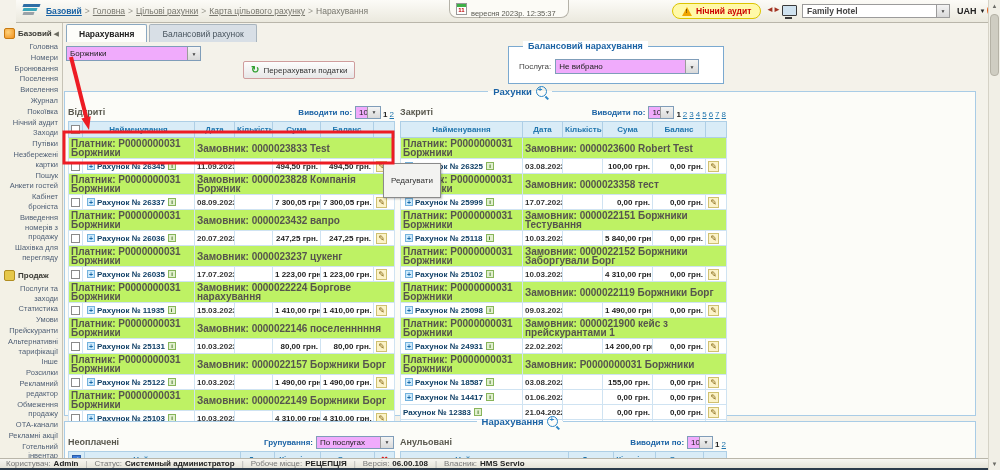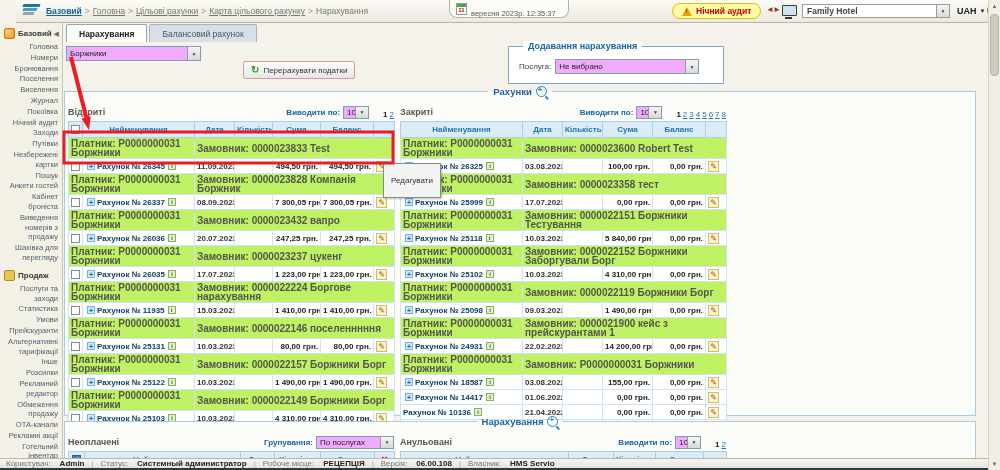--- a/index.html
+++ b/index.html
@@ -86,21 +86,21 @@
   #zone-accounts{left:1px;top:64px;width:910px;height:328px;}
   #zone-charges{left:1px;top:394px;width:910px;height:70px;}
   .tbl-block{position:absolute;top:8px;width:326px;}
   .tbl-block.lft{left:3px;}
   .tbl-block.rgt{left:335px;}
   .capt{display:flex;align-items:center;height:14px;margin-bottom:2px;}
   .capt .ttl{font-size:9px;font-weight:bold;color:#5a594f;}
   .capt .sp{flex:1;}
   .pp-lbl{font-size:8px;font-weight:bold;color:#1b63a5;margin-right:3px;}
   .pp-sel{width:26px;height:13px;display:inline-flex;}
-  .pages{margin-left:12px;white-space:nowrap;}
+  .pages{margin-left:0;white-space:nowrap;}
   .pg{font-size:8px;margin-left:2px;}
   .pg.cur{font-weight:bold;color:#222;}
   .pg.lnk{color:#2176ae;text-decoration:underline;}
   table.grid{border-collapse:collapse;table-layout:fixed;width:100%;background:#fff;
              border:1px solid #7fb2d9;}
   table.grid th{background:#d9ecf7;color:#2176ae;font-size:8px;font-weight:bold;height:15px;
                 border:1px solid #aecfe6;padding:0 2px;overflow:hidden;white-space:nowrap;}
   table.grid td{border:1px solid #cfe3f2;padding:1px 2px;font-size:8px;overflow:hidden;white-space:nowrap;height:12px;}
   tr.grp td{background:#bef264;color:#56554e;font-weight:bold;font-size:10px;white-space:pre-line;line-height:9px;}
   td.datec{font-weight:bold;color:#333;}
@@ -118,21 +118,21 @@
   .xico{color:#d11;font-weight:bold;font-size:9px;}
   #showcanc{margin-top:5px;font-size:8.5px;font-weight:bold;color:#56554e;display:flex;align-items:center;gap:4px;}
   .grp-ctl{display:flex;align-items:center;}
   .grp-ctl .pp-sel{width:78px;}
   #tooltip{position:absolute;left:383px;top:163px;background:#f3f3f1;border:1px solid #8a8a8a;
            box-shadow:1px 1px 2px rgba(0,0,0,.25);font-size:8px;color:#333;padding:12px 7px;z-index:40;}
   
   #statusbar{position:absolute;left:0;top:458px;width:988px;height:10px;background:linear-gradient(#f7f6f1,#e5e3d8);
              border-top:1px solid #b9b6aa;display:flex;align-items:center;font-size:8px;color:#777;
              padding-left:6px;box-sizing:border-box;z-index:6;}
-  #statusbar b{color:#222;margin-left:9px;font-weight:bold;}
+  #statusbar b{color:#222;margin-left:3px;font-weight:bold;}
   #statusbar .sep{margin:0 7px;color:#aaa;}
   .msgcell{position:absolute;top:0;height:10px;display:flex;align-items:center;justify-content:center;
            font-size:7.5px;color:#1a3a4a;border:1px solid #8fc7dd;box-sizing:border-box;}
   #msg1{left:772px;width:104px;background:#76cfed;}
   #msg2{left:878px;width:106px;background:#c6ebf7;}
   #botstrip{position:absolute;left:0;top:468px;width:1000px;height:2px;background:#2b3a4a;z-index:7;}
   
   #vscroll{position:absolute;left:988px;top:0;width:12px;height:470px;background:#f1efe6;border-left:1px solid #d5d2c6;
            box-sizing:border-box;z-index:8;}
   #vscroll .arr{position:absolute;left:0;width:11px;height:12px;font-size:6px;color:#6b6b66;text-align:center;line-height:12px;}
@@ -233,21 +233,21 @@
     </div>
   <div id="filter-select" class="selbox">
     <span class="txt">Боржники</span>
     <span class="ddbtn">▼</span>
   </div>
   <div id="recalc">
     <span class="ric">↻</span>
     <span>Перерахувати податки</span>
   </div>
   <div id="addpanel">
-    <span class="ttl">Додавання нарахування</span>
+    <span class="ttl">Балансовий нарахування</span>
     <div class="row">
       <span class="lbl">Послуга:</span>
       <div class="selbox">
         <span class="txt">Не вибрано</span>
         <span class="ddbtn">▼</span>
       </div>
     </div>
   </div>
 
   <fieldset class="zone" id="zone-accounts">
@@ -532,21 +532,21 @@
             </tr>
             <tr>
               <td><span class="icoexp">+</span><span class="acc-link">Рахунок № 14417</span><span class="icoinf">i</span></td>
               <td class="datec">01.06.2022</td>
               <td></td>
               <td class="num">0,00 грн.</td>
               <td class="num">0,00 грн.</td>
               <td><span class="icoedit">✎</span></td>
             </tr>
             <tr>
-              <td><span class="acc-link">Рахунок № 10136</span><span class="icoinf">i</span></td>
+              <td><span class="acc-link">Рахунок № 12383</span><span class="icoinf">i</span></td>
               <td class="datec">21.04.2022</td>
               <td></td>
               <td class="num">0,00 грн.</td>
               <td class="num">0,00 грн.</td>
               <td><span class="icoedit">✎</span></td>
             </tr>
             <tr>
               <td><span class="acc-link">Рахунок № 11349</span><span class="icoinf">i</span></td>
               <td class="datec">08.02.2022</td>
               <td></td>

